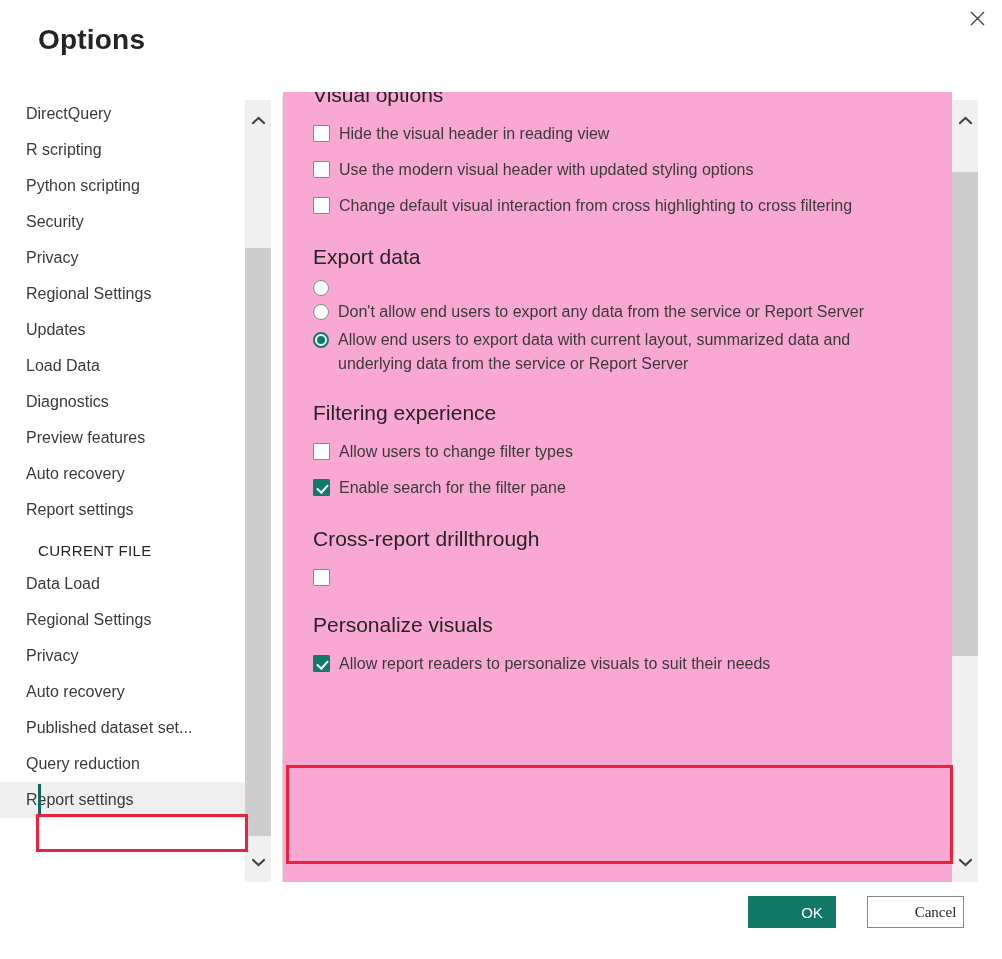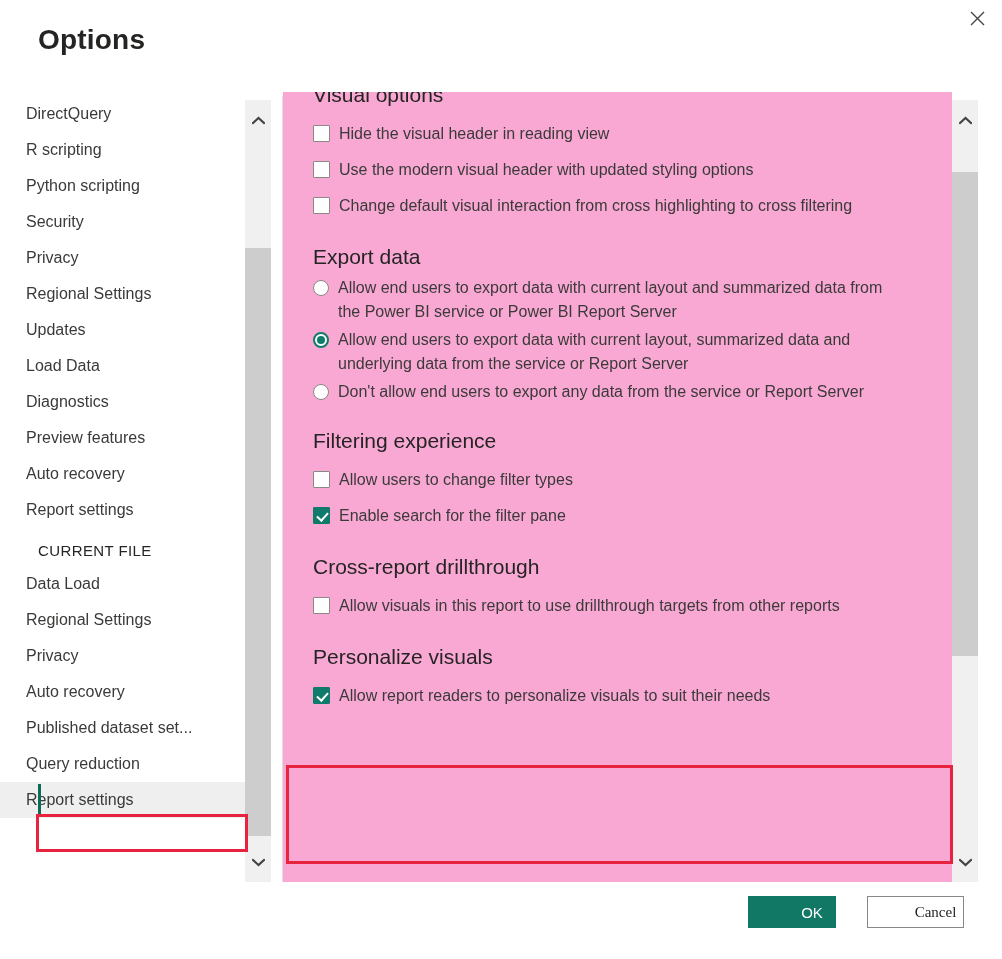--- a/index.html
+++ b/index.html
@@ -377,43 +377,41 @@
           <div class="cbox"></div>
           <div class="opt-label">Use the modern visual header with updated styling options</div>
         </div>
         <div class="opt-row">
           <div class="cbox"></div>
           <div class="opt-label">Change default visual interaction from cross highlighting to cross filtering</div>
         </div>
         <div class="section-heading" id="heading-export-data">Export data</div>
         <div class="opt-row tight">
           <div class="rbtn"></div>
-          <div class="opt-label">Allow end users to export data with current layout and summarized data from the Power BI service or Power BI Report Server</div>
+        </div>
+        <div class="opt-row tight">
+          <div class="rbtn"></div>
+          <div class="opt-label">Don't allow end users to export any data from the service or Report Server</div>
         </div>
         <div class="opt-row tight">
           <div class="rbtn selected"></div>
           <div class="opt-label">Allow end users to export data with current layout, summarized data and underlying data from the service or Report Server</div>
         </div>
-        <div class="opt-row tight">
-          <div class="rbtn"></div>
-          <div class="opt-label">Don't allow end users to export any data from the service or Report Server</div>
-        </div>
         <div class="section-heading" id="heading-filtering">Filtering experience</div>
         <div class="opt-row">
           <div class="cbox"></div>
           <div class="opt-label">Allow users to change filter types</div>
         </div>
         <div class="opt-row">
           <div class="cbox checked"></div>
           <div class="opt-label">Enable search for the filter pane</div>
         </div>
         <div class="section-heading" id="heading-crossreport">Cross-report drillthrough</div>
         <div class="opt-row">
           <div class="cbox"></div>
-          <div class="opt-label">Allow visuals in this report to use drillthrough targets from other reports</div>
         </div>
         <div class="section-heading" id="heading-personalize">Personalize visuals</div>
         <div class="opt-row">
           <div class="cbox checked"></div>
           <div class="opt-label">Allow report readers to personalize visuals to suit their needs</div>
         </div>
       </div>
   </div>
 
   <div class="scrollbar" id="content-scrollbar">

